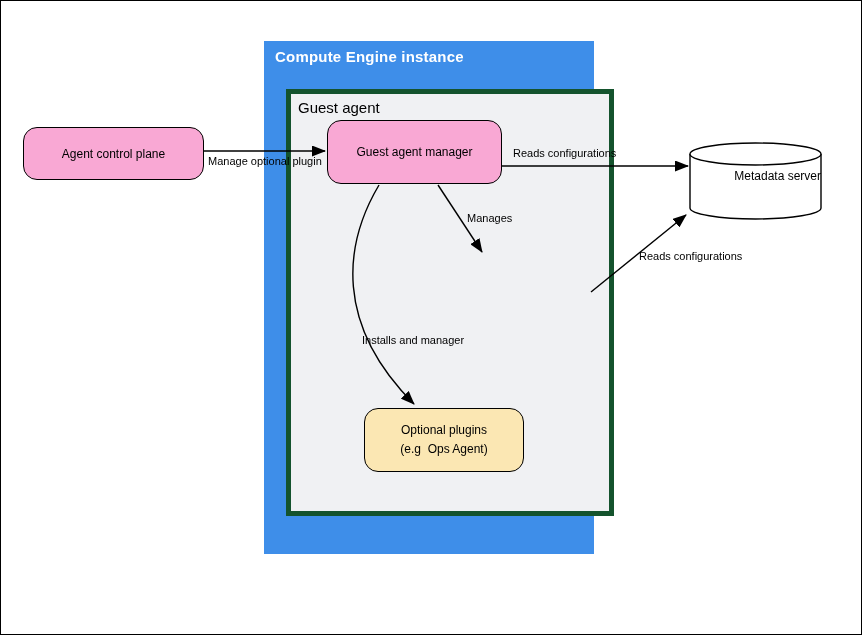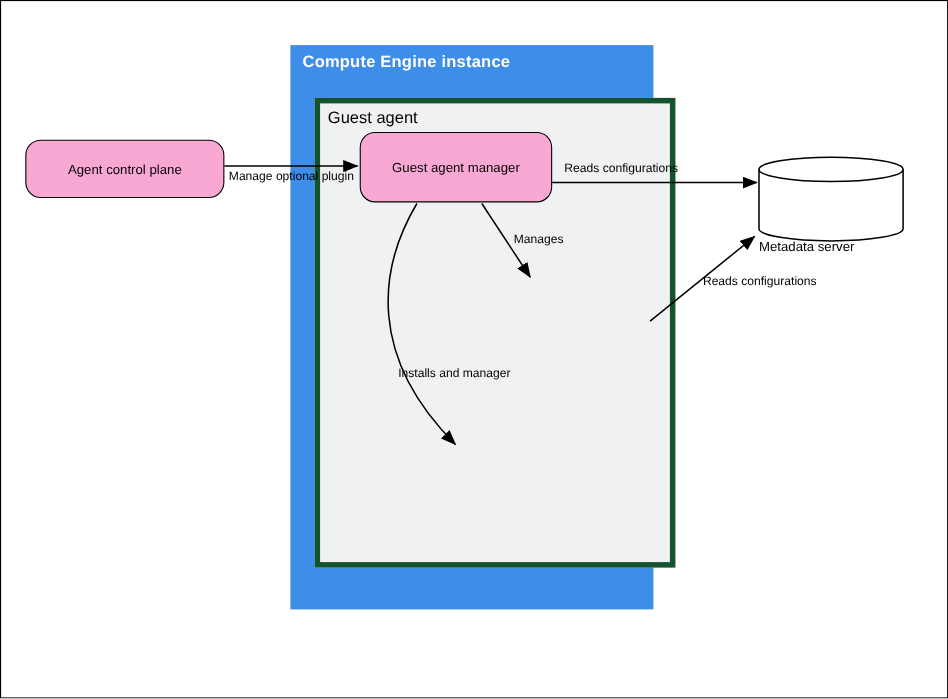--- a/index.html
+++ b/index.html
@@ -43,22 +43,22 @@
   .edge-label{
     position:absolute;font-size:11px;color:#000;white-space:nowrap;
     pointer-events:none;
   }
   #lbl-manage{left:207px;top:154px;}
   #lbl-reads-top{left:512px;top:146px;}
   #lbl-manages{left:466px;top:211px;}
   #lbl-reads-bottom{left:638px;top:249px;}
   #lbl-installs{left:361px;top:333px;}
   .cyl-label{
-    position:absolute;left:689px;top:168px;width:131px;text-align:left;
-    font-size:12px;color:#000;pointer-events:none;margin-top:48px;
+    position:absolute;left:689px;top:168px;width:131px;text-align:right;
+    font-size:12px;color:#000;pointer-events:none;
   }
 </style>
 </head>
 <body>
 
 <div class="canvas">
 
   <div class="outer-container">
     <div class="outer-title">Compute Engine instance</div>
 
@@ -69,20 +69,24 @@
 
   <div id="acp" class="node node-blue">
     <span>Agent control plane</span>
   </div>
 
   <div id="gam" class="node node-blue">
     <span>Guest agent manager</span>
   </div>
 
 
+  <div id="optional" class="node node-yellow">
+    <span>Optional plugins</span>
+    <span class="pre">(e.g  Ops Agent)</span>
+  </div>
 
   <svg class="edges" viewBox="0 0 862 635" aria-hidden="true">
     <defs>
       <marker id="arrow" markerUnits="userSpaceOnUse" markerWidth="15" markerHeight="11" refX="13" refY="5.5" orient="auto">
         <path d="M0,0 L14,5.5 L0,11 Z" fill="#000"></path>
       </marker>
     </defs>
 
     <g>
       <path d="M689,153 L689,207 A65.5,11 0 0 0 820,207 L820,153" fill="#ffffff" stroke="#000" stroke-width="1.4"></path>

